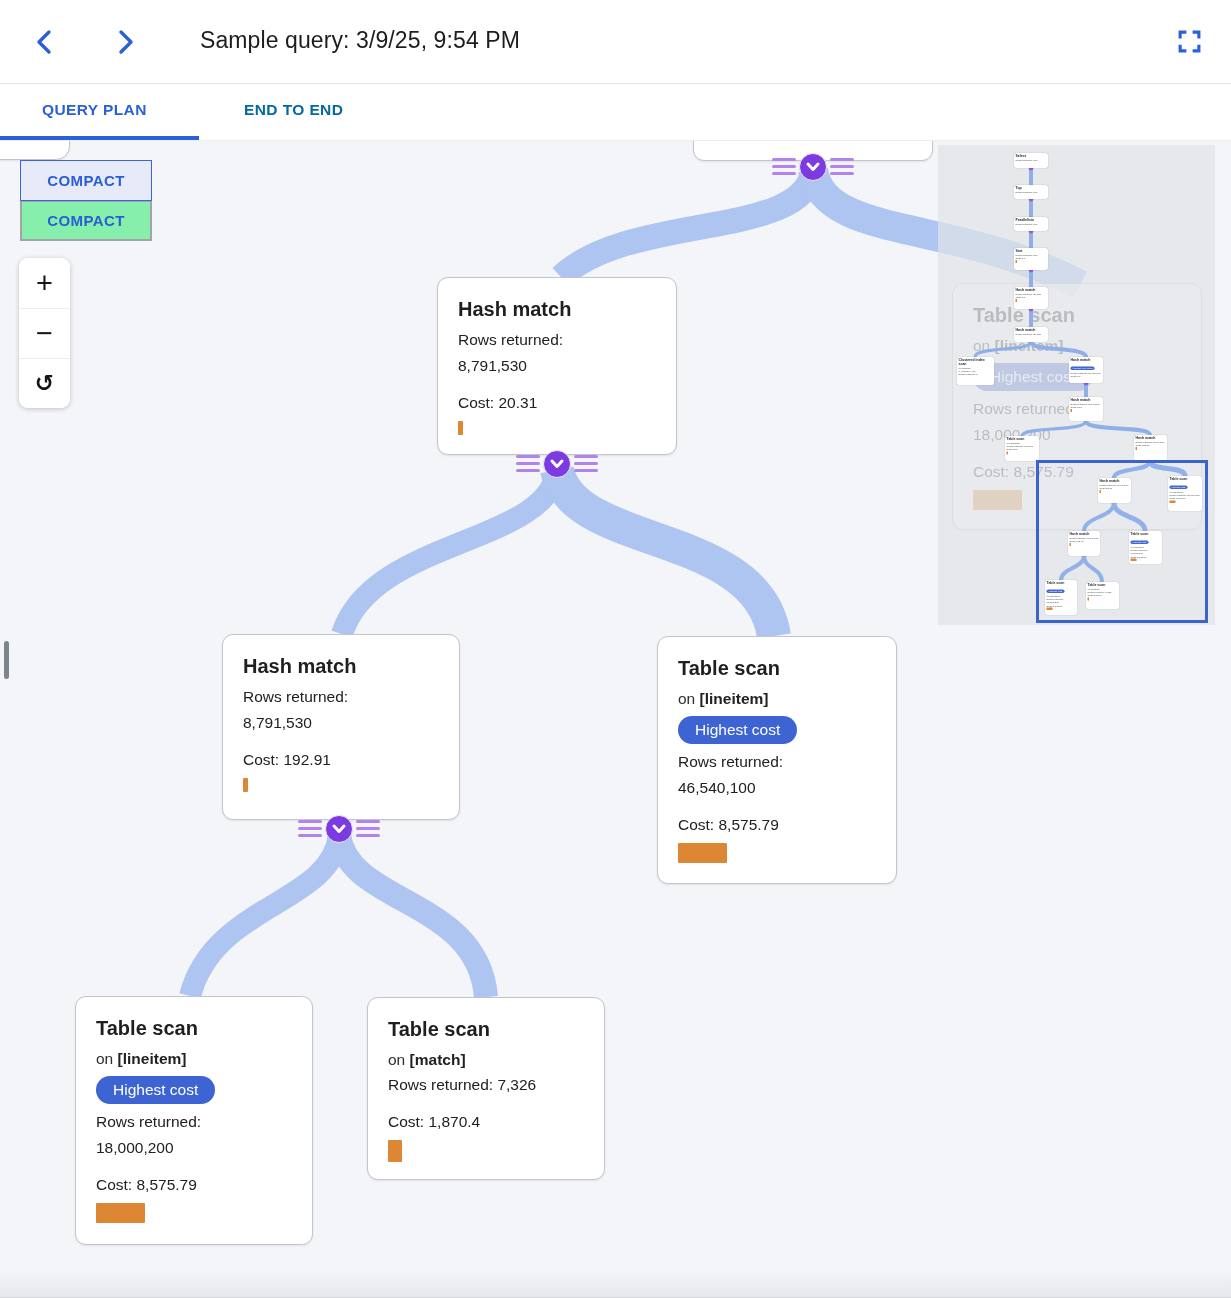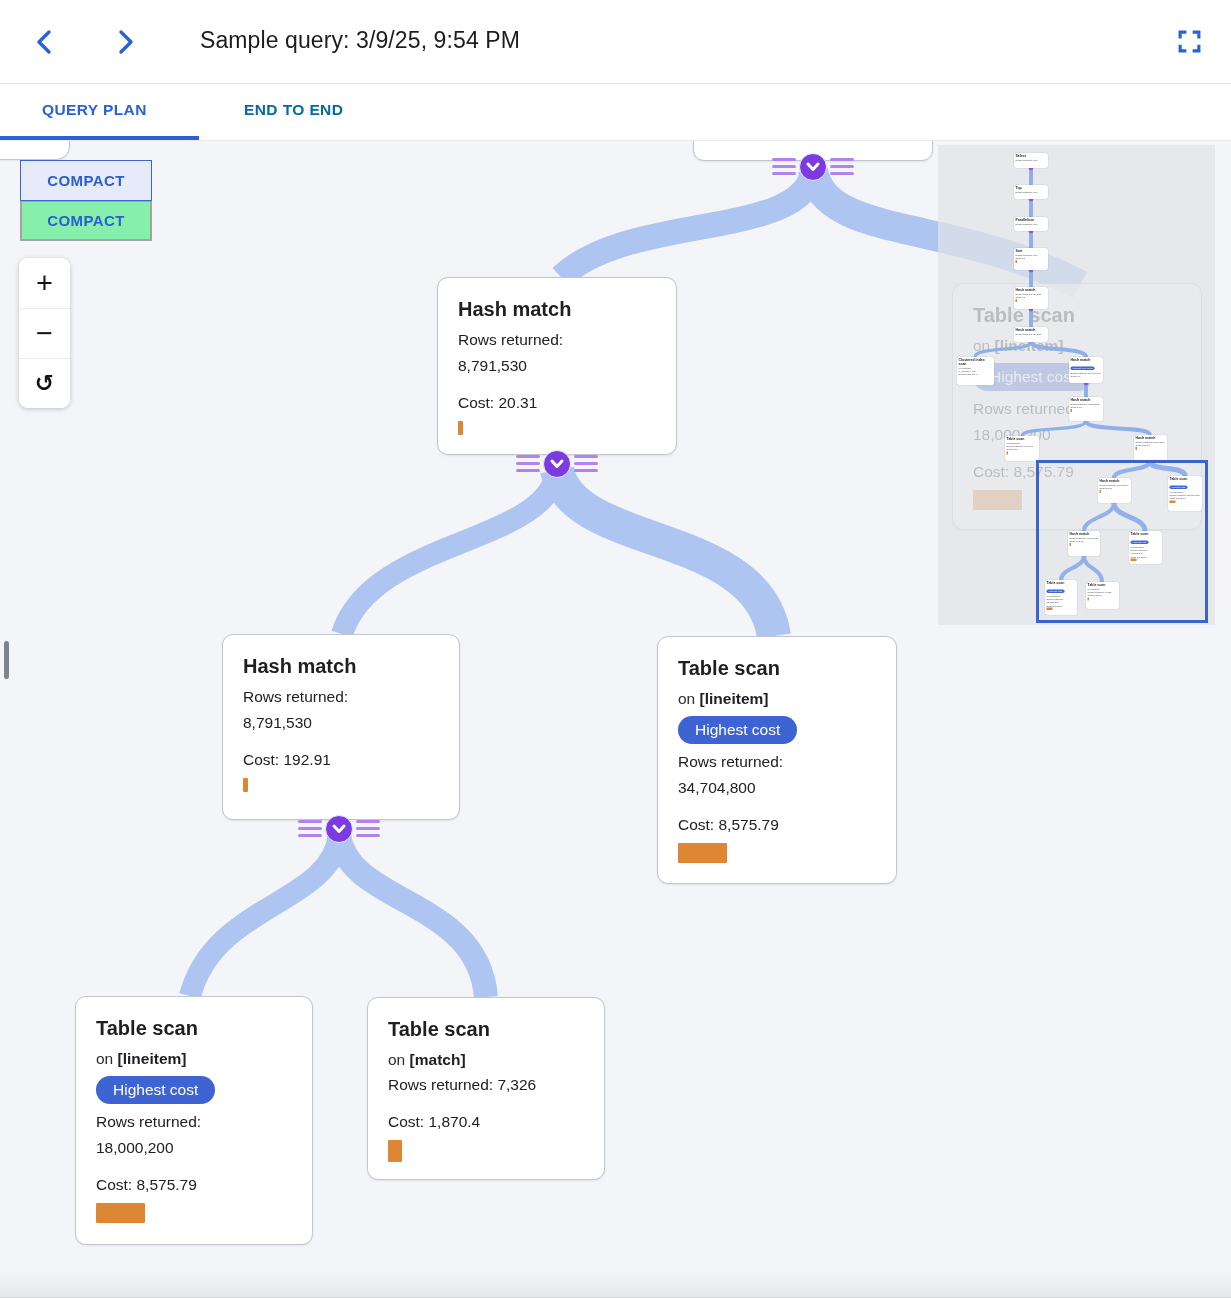--- a/index.html
+++ b/index.html
@@ -170,21 +170,21 @@
         </div>
     <div class="nc">Cost: 192.91</div>
     <div class="bar" style="width: 5px; height: 14px;"></div>
   </div>
       <div class="node" style="left: 657px; top: 496px; width: 240px; height: 248px;">
     <div class="nt">Table scan</div>
     <div class="non"><span class="on-prefix">on</span> <b class="on-table">[lineitem]</b></div>
     <div><span class="nbadge">Highest cost</span></div>
     <div class="rows-wrap">
           <div class="nr">Rows returned:</div>
-          <div class="nr">34,704,800</div>
+          <div class="nr">46,540,100</div>
         </div>
     <div class="nc">Cost: 8,575.79</div>
     <div class="bar" style="width: 49px; height: 20px;"></div>
   </div>
       <div class="node" style="left: 75px; top: 856px; width: 238px; height: 249px;">
     <div class="nt">Table scan</div>
     <div class="non"><span class="on-prefix">on</span> <b class="on-table">[lineitem]</b></div>
     <div><span class="nbadge">Highest cost</span></div>
     <div class="rows-wrap">
           <div class="nr">Rows returned:</div>

